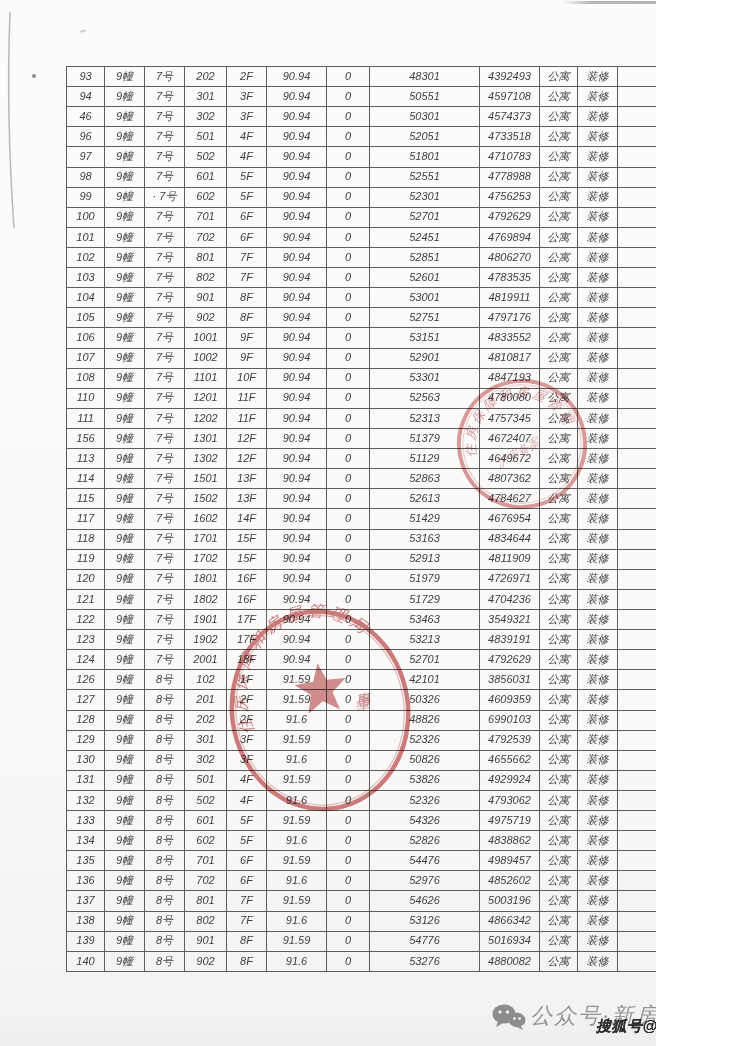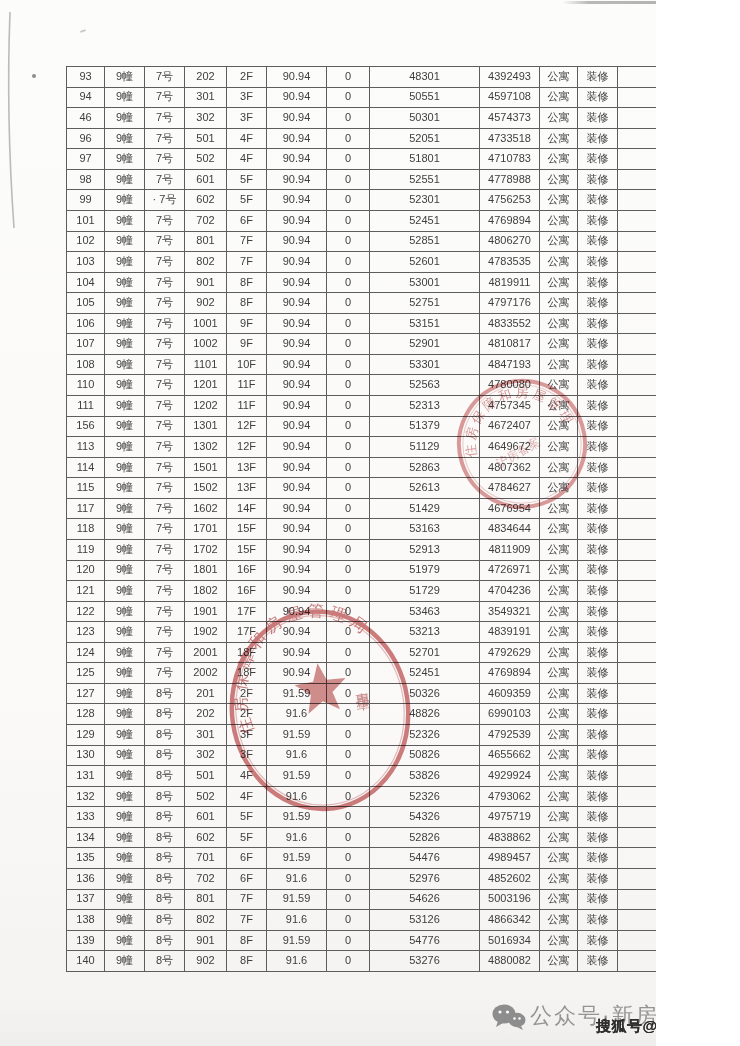--- a/index.html
+++ b/index.html
@@ -1,19 +1,20 @@
 <!DOCTYPE html>
 <html><head>
 <meta charset="utf-8">
 <style>
   html,body{margin:0;padding:0;}
   .page{
     position:relative;width:656px;height:1046px;overflow:hidden;
     background:linear-gradient(180deg,#fcfcfb 0%,#faf9f8 70%,#f4f3f1 96%,#efeeec 100%);
     font-family:"Liberation Sans",sans-serif;
+    font-style:italic;
   }
   
   .top-edge-line{position:absolute;top:1px;left:562px;width:178px;height:3px;
     background:linear-gradient(90deg,rgba(160,160,160,0) 0%,#b9b9b9 15%,#b0b0b0 78%,#474747 82%,#3a3a3a 100%);
     border-radius:2px;}
   .left-curve{position:absolute;top:6px;left:2px;}
   .left-dot{position:absolute;top:74px;left:32px;width:4px;height:4px;border-radius:50%;background:#6f6f6f;opacity:.8;}
   .left-speck{position:absolute;top:30px;left:80px;width:6px;height:2px;background:#c9c9c9;border-radius:2px;transform:rotate(-20deg);}
   .right-bar{position:absolute;top:975px;left:727px;width:8px;height:62px;border-radius:4px;
     background:linear-gradient(180deg,rgba(60,60,60,.15),#3f3f3f 18%,#2f2f2f 75%,rgba(60,60,60,.4));
@@ -165,20 +166,34 @@
           <td>5F</td>
           <td>90.94</td>
           <td>0</td>
           <td>52301</td>
           <td>4756253</td>
           <td>公寓</td>
           <td>装修</td>
           <td></td>
         </tr>
         <tr>
+          <td>100</td>
+          <td>9幢</td>
+          <td>7号</td>
+          <td>701</td>
+          <td>6F</td>
+          <td>90.94</td>
+          <td>0</td>
+          <td>52701</td>
+          <td>4792629</td>
+          <td>公寓</td>
+          <td>装修</td>
+          <td></td>
+        </tr>
+        <tr>
           <td>101</td>
           <td>9幢</td>
           <td>7号</td>
           <td>702</td>
           <td>6F</td>
           <td>90.94</td>
           <td>0</td>
           <td>52451</td>
           <td>4769894</td>
           <td>公寓</td>
@@ -473,29 +488,29 @@
           <td>18F</td>
           <td>90.94</td>
           <td>0</td>
           <td>52701</td>
           <td>4792629</td>
           <td>公寓</td>
           <td>装修</td>
           <td></td>
         </tr>
         <tr>
-          <td>125</td>
-          <td>9幢</td>
-          <td>7号</td>
-          <td>2002</td>
-          <td>18F</td>
-          <td>90.94</td>
-          <td>0</td>
-          <td>52451</td>
-          <td>4769894</td>
+          <td>126</td>
+          <td>9幢</td>
+          <td>8号</td>
+          <td>102</td>
+          <td>1F</td>
+          <td>91.59</td>
+          <td>0</td>
+          <td>42101</td>
+          <td>3856031</td>
           <td>公寓</td>
           <td>装修</td>
           <td></td>
         </tr>
         <tr>
           <td>127</td>
           <td>9幢</td>
           <td>8号</td>
           <td>201</td>
           <td>2F</td>

